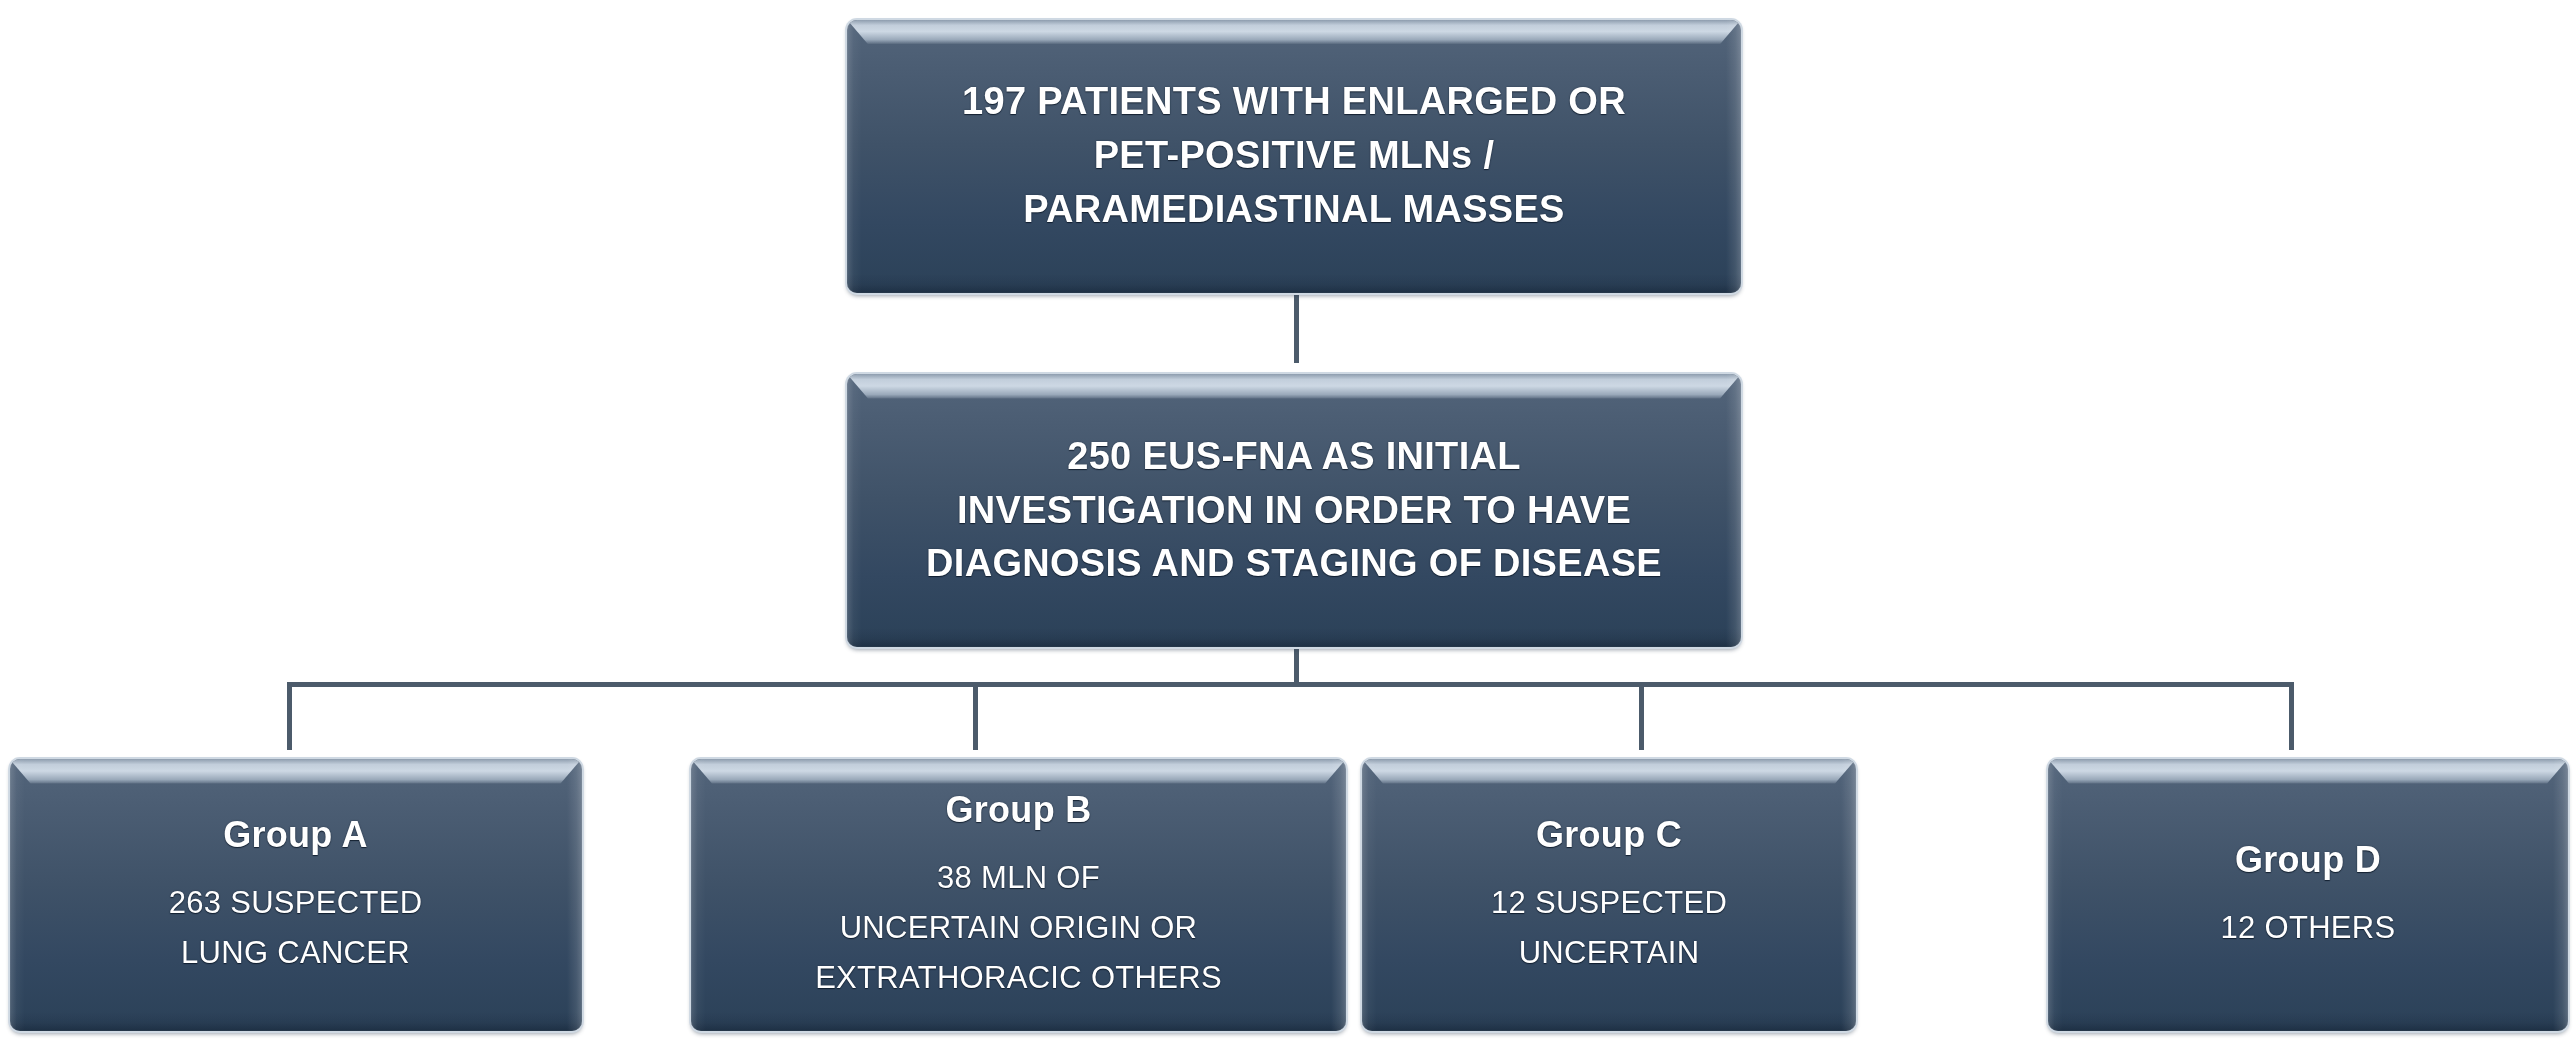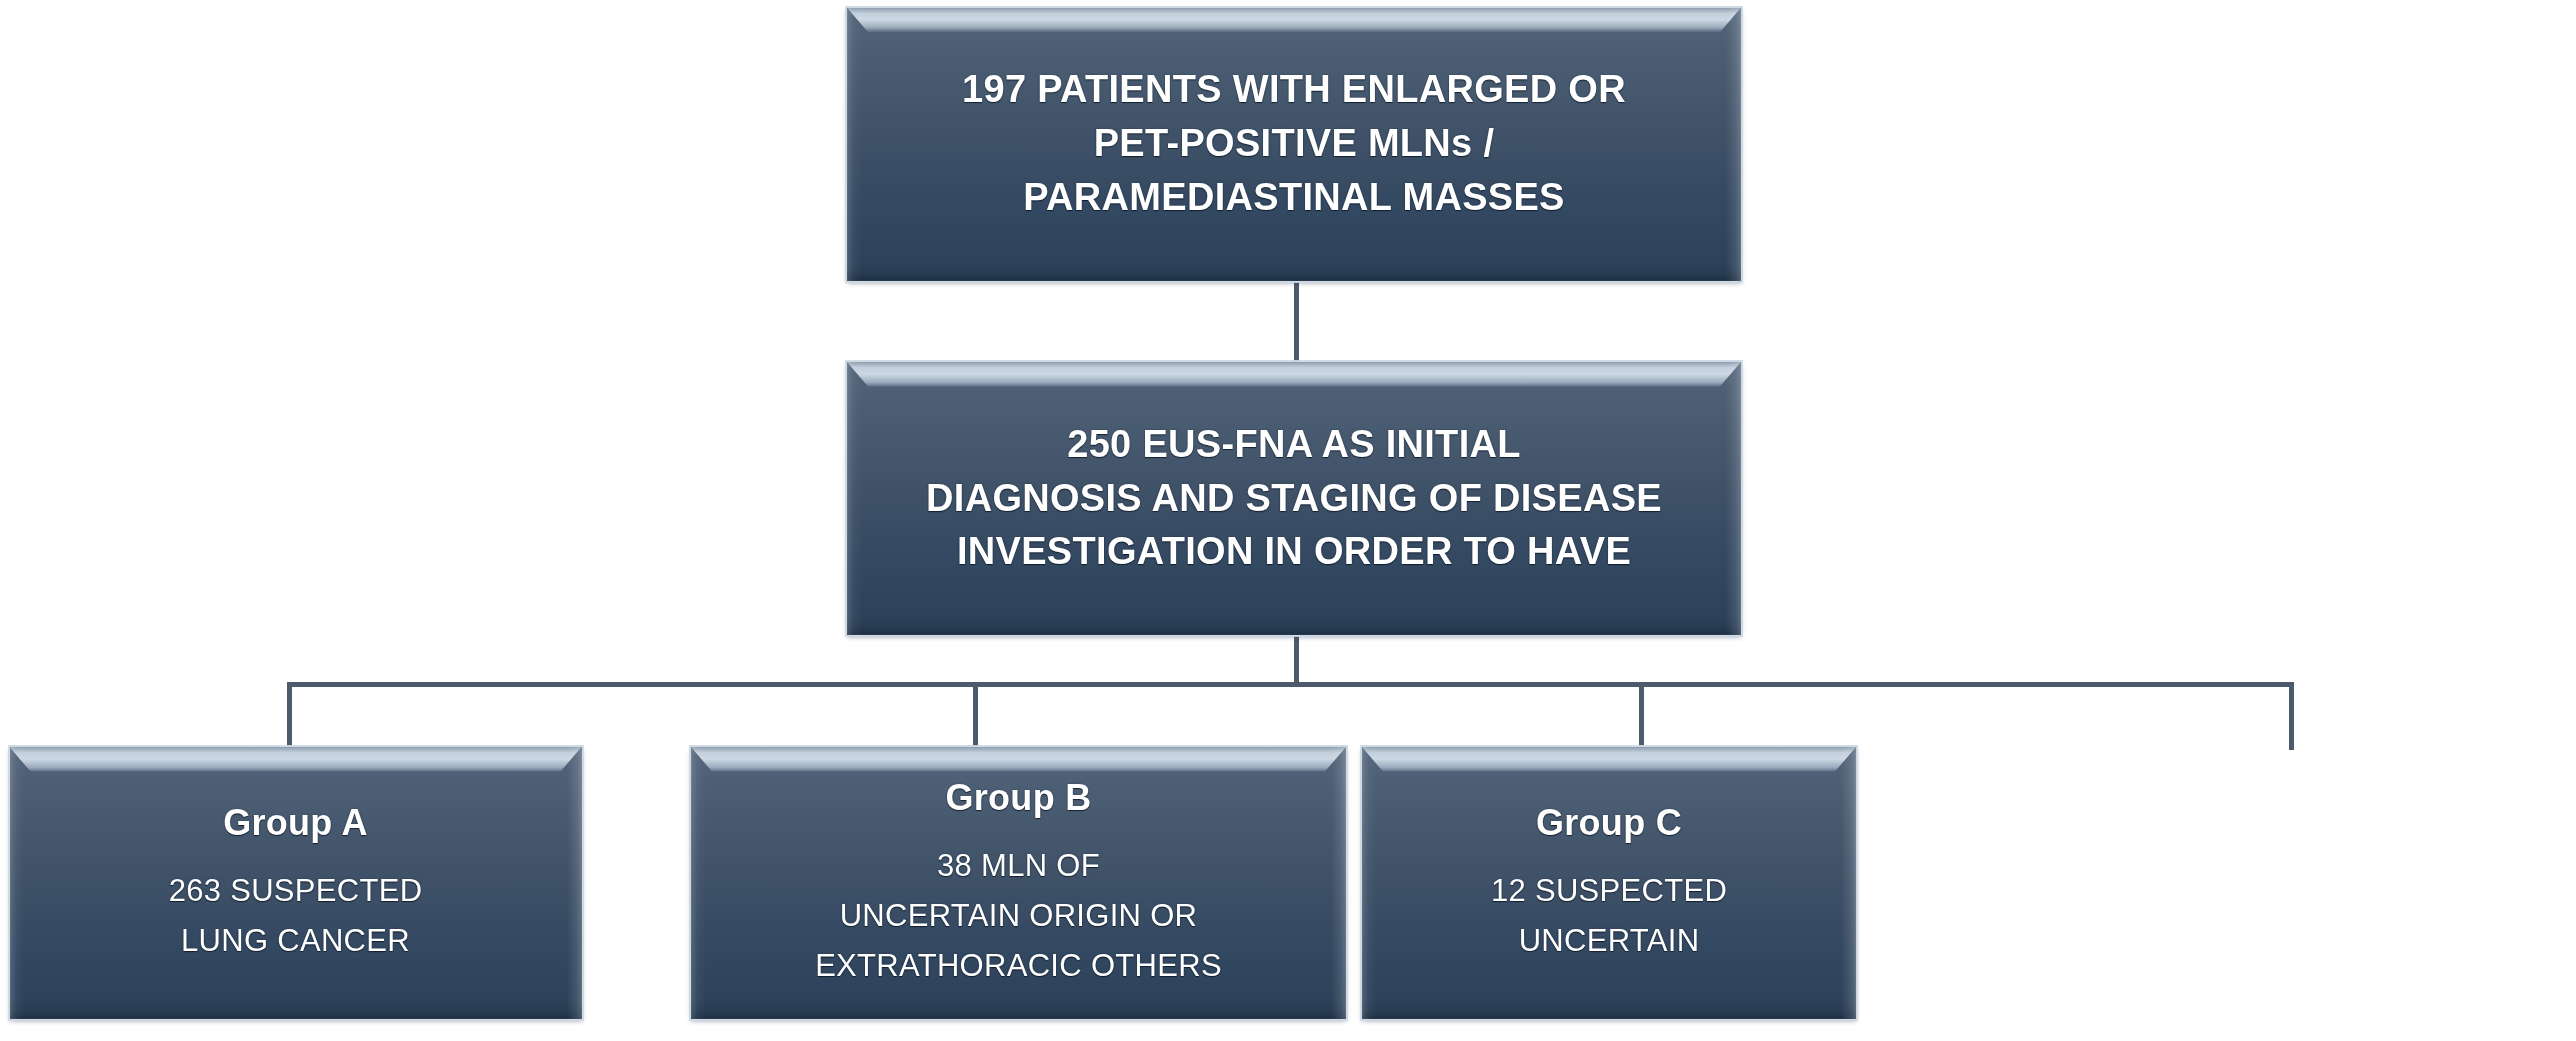--- a/index.html
+++ b/index.html
@@ -29,38 +29,39 @@
   .conn-v::after, .conn-h::after {
     content: "";
     position: absolute;
     pointer-events: none;
   }
 
   
   .node {
     position: absolute;
     box-sizing: border-box;
-    border-radius: 0;
+    border-radius: 10px;
     background:
       linear-gradient(to bottom,
         #53657b 0%,
         #4b5d73 18%,
         #3f5268 46%,
         #334861 74%,
         #2b4158 100%);
     box-shadow:
        0 0 0 1.9px #cfd9e3,
        0 2.8px 4.7px rgba(40,55,75,0.45),
        inset 0 0 0 0.9px rgba(255,255,255,0.06);
     display: flex;
     flex-direction: column;
     align-items: center;
     justify-content: center;
     text-align: center;
     overflow: hidden;
+    margin-top: 12px;
   }
   
   .node::before {
     content: "";
     position: absolute;
     left: 0; right: 0; top: 0;
     height: 24.6px;
     background:
       linear-gradient(to bottom,
         #8e9dae 0%,
@@ -158,22 +159,22 @@
     <div class="txt-wrap">
       <div class="line">197 PATIENTS WITH ENLARGED OR</div>
       <div class="line">PET-POSITIVE MLNs /</div>
       <div class="line">PARAMEDIASTINAL MASSES</div>
     </div>
   </div>
 
   <div class="node node-major" id="node-second">
     <div class="txt-wrap">
       <div class="line">250 EUS-FNA AS INITIAL</div>
+      <div class="line">INVESTIGATION IN ORDER TO HAVE</div>
       <div class="line">DIAGNOSIS AND STAGING OF DISEASE</div>
-      <div class="line">INVESTIGATION IN ORDER TO HAVE</div>
     </div>
   </div>
 
   <div class="node node-group" id="node-group-a">
     <div class="txt-wrap">
       <div class="line grp-title">Group A</div>
       <div class="line grp-line">263 SUSPECTED</div>
       <div class="line grp-line">LUNG CANCER</div>
     </div>
   </div>
@@ -188,15 +189,21 @@
   </div>
 
   <div class="node node-group" id="node-group-c">
     <div class="txt-wrap">
       <div class="line grp-title">Group C</div>
       <div class="line grp-line">12 SUSPECTED</div>
       <div class="line grp-line">UNCERTAIN</div>
     </div>
   </div>
 
+  <div class="node node-group" id="node-group-d">
+    <div class="txt-wrap">
+      <div class="line grp-title">Group D</div>
+      <div class="line grp-line">12 OTHERS</div>
+    </div>
+  </div>
 
 </div>
 
 
 </body></html>

